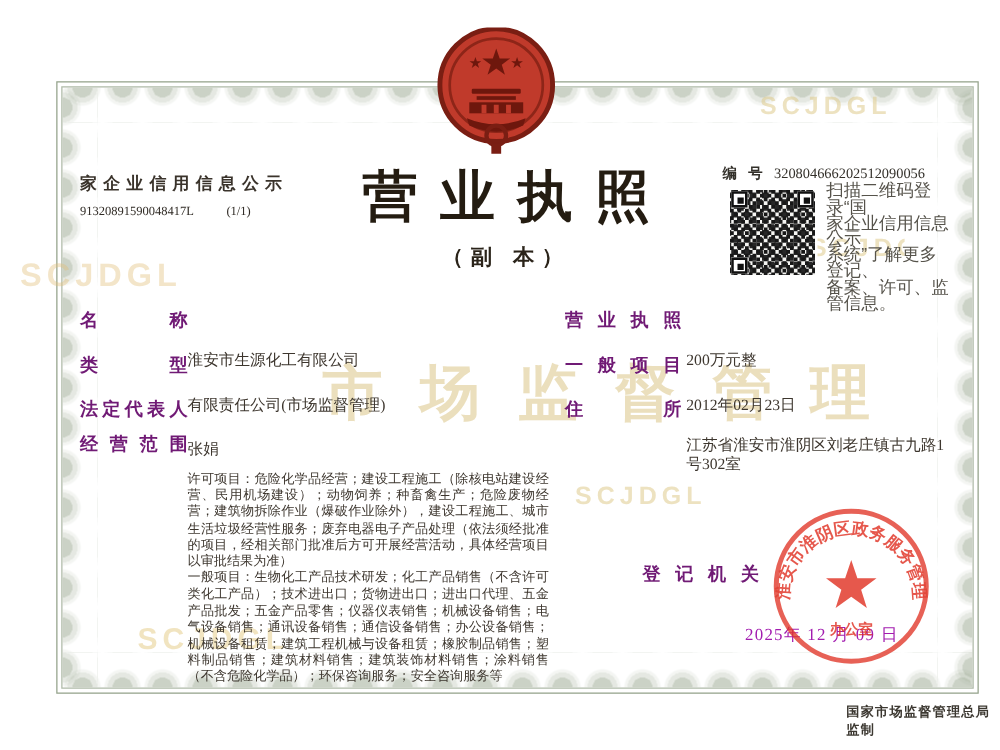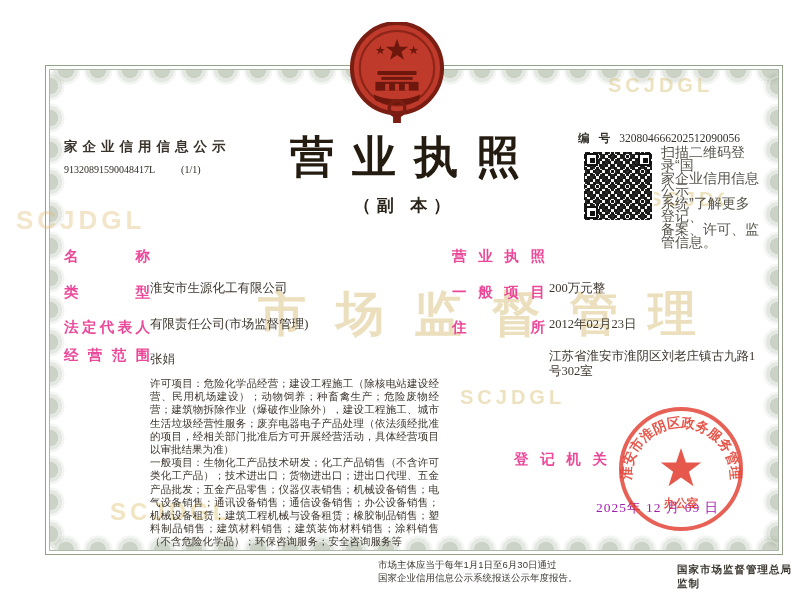--- a/index.html
+++ b/index.html
@@ -52,21 +52,21 @@
       repeating-conic-gradient(from 0deg,#171717 0% 25%,transparent 0% 50%) 0 0/6px 6px,
       repeating-conic-gradient(#272727 0% 25%,#f5f5f2 0% 50%) 1px 2px/10px 10px;
       outline:2px solid #fff;}
   .finder{position:absolute;width:13px;height:13px;border:2.5px solid #111;background:#fff;box-sizing:border-box;}
   .finder::after{content:"";position:absolute;left:2.5px;top:2.5px;width:5px;height:5px;background:#111;}
   .f-tl{left:1px;top:1px;} .f-tr{right:1px;top:1px;} .f-bl{left:1px;bottom:1px;}
   .qr-caption{left:661px;top:146px;width:100px;font-size:14px;line-height:12.8px;color:#56534b;
               white-space:pre-line;z-index:4;}
 
   
-  .flabel{position:absolute;font-size:14.5px;font-weight:bold;color:#ec4899;width:86px;
+  .flabel{position:absolute;font-size:14.5px;font-weight:bold;color:#701a75;width:86px;
           text-align:justify;text-align-last:justify;z-index:4;}
   .flabel.r{width:93px;}
   .fvalue{position:absolute;font-size:12.5px;font-family:"Liberation Serif",serif;color:#3d362e;z-index:4;margin-top:30px;}
   .scope{width:289px;font-size:10.5px;line-height:13.2px;text-align:justify;white-space:pre-line;}
   .addr{width:214px;line-height:15px;}
 
   
   .reg-label{left:514px;top:450px;}
   .reg-date{left:596px;top:499px;font-size:13.5px;font-family:"Liberation Serif",serif;
             color:#a21caf;z-index:5;letter-spacing:1px;white-space:nowrap;}
@@ -166,16 +166,14 @@
   <defs>
     <path id="sealArc" d="M 19.5 94 A 50 50 0 1 1 110.5 94" fill="none"></path>
   </defs>
   <text font-size="13.5" fill="#e03527" font-weight="bold" font-family="Liberation Sans, sans-serif" opacity=".9">
     <textPath href="#sealArc" startOffset="50%" text-anchor="middle">淮安市淮阴区政务服务管理</textPath>
   </text>
   <text x="65" y="103" font-size="11.5" fill="#e03527" font-weight="bold" text-anchor="middle" font-family="Liberation Sans, sans-serif" opacity=".9">办公室</text>
 </svg>
 
 <div class="footer">
-  <div class="foot-mid">市场主体应当于每年1月1日至6月30日通过
-国家企业信用信息公示系统报送公示年度报告。</div>
   <div class="foot-right">国家市场监督管理总局监制</div>
 </div>
 
 </body></html>

